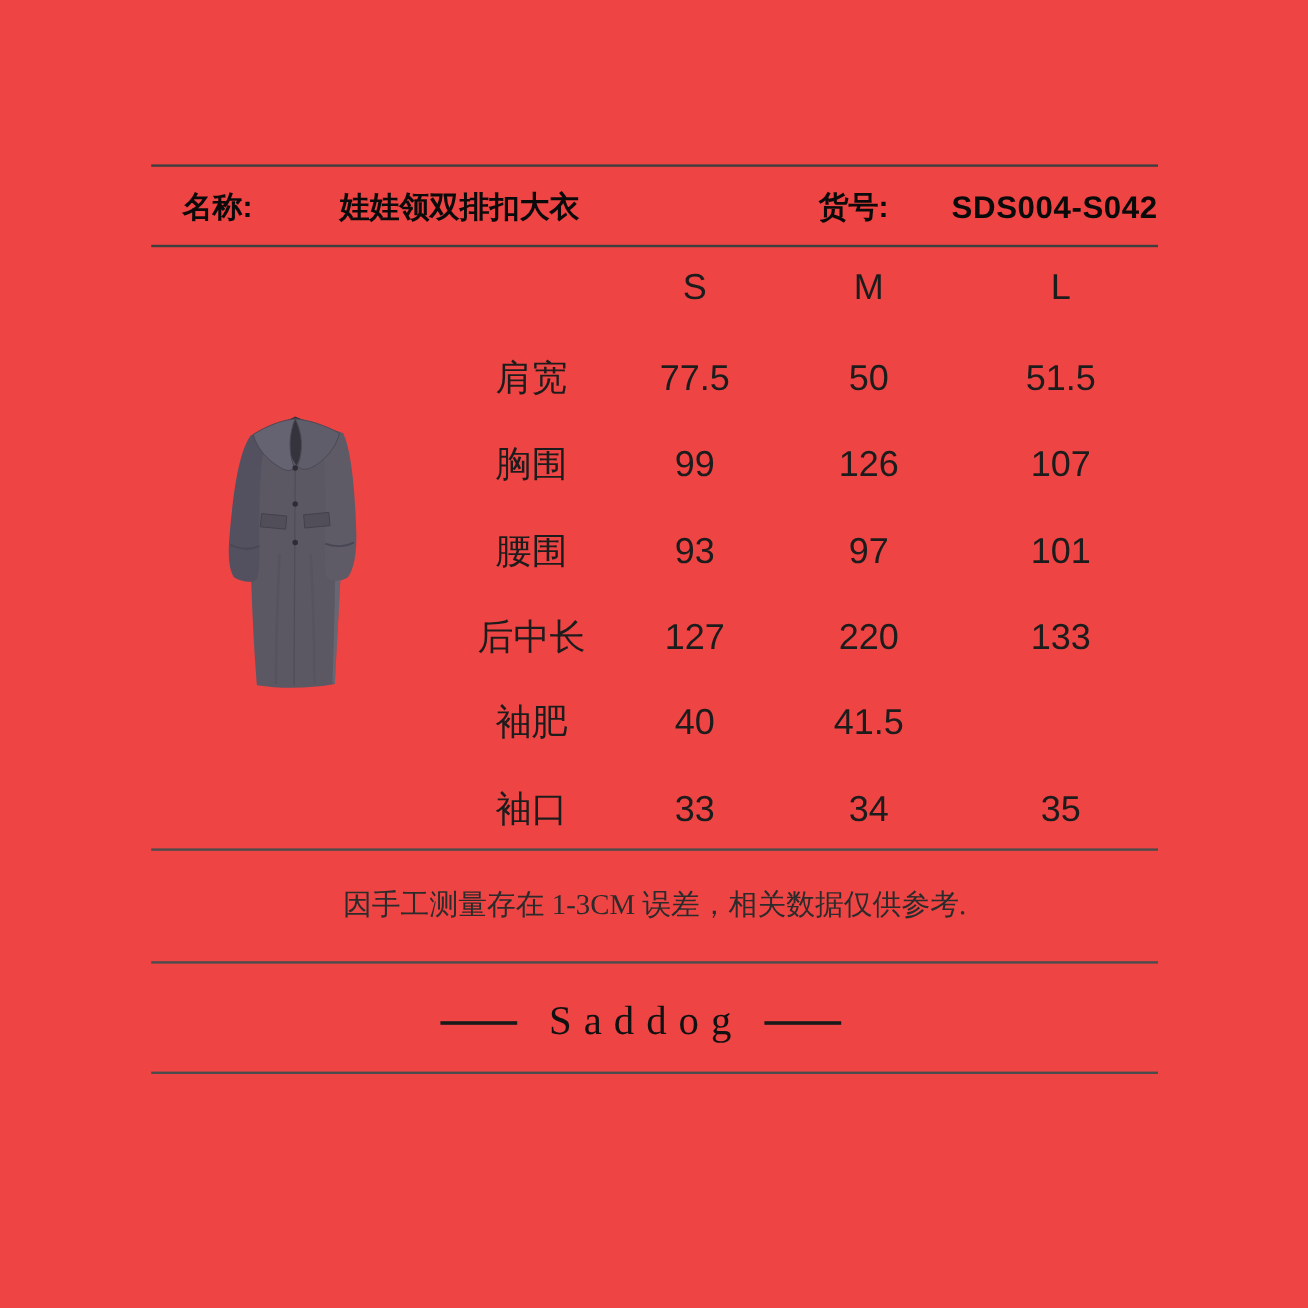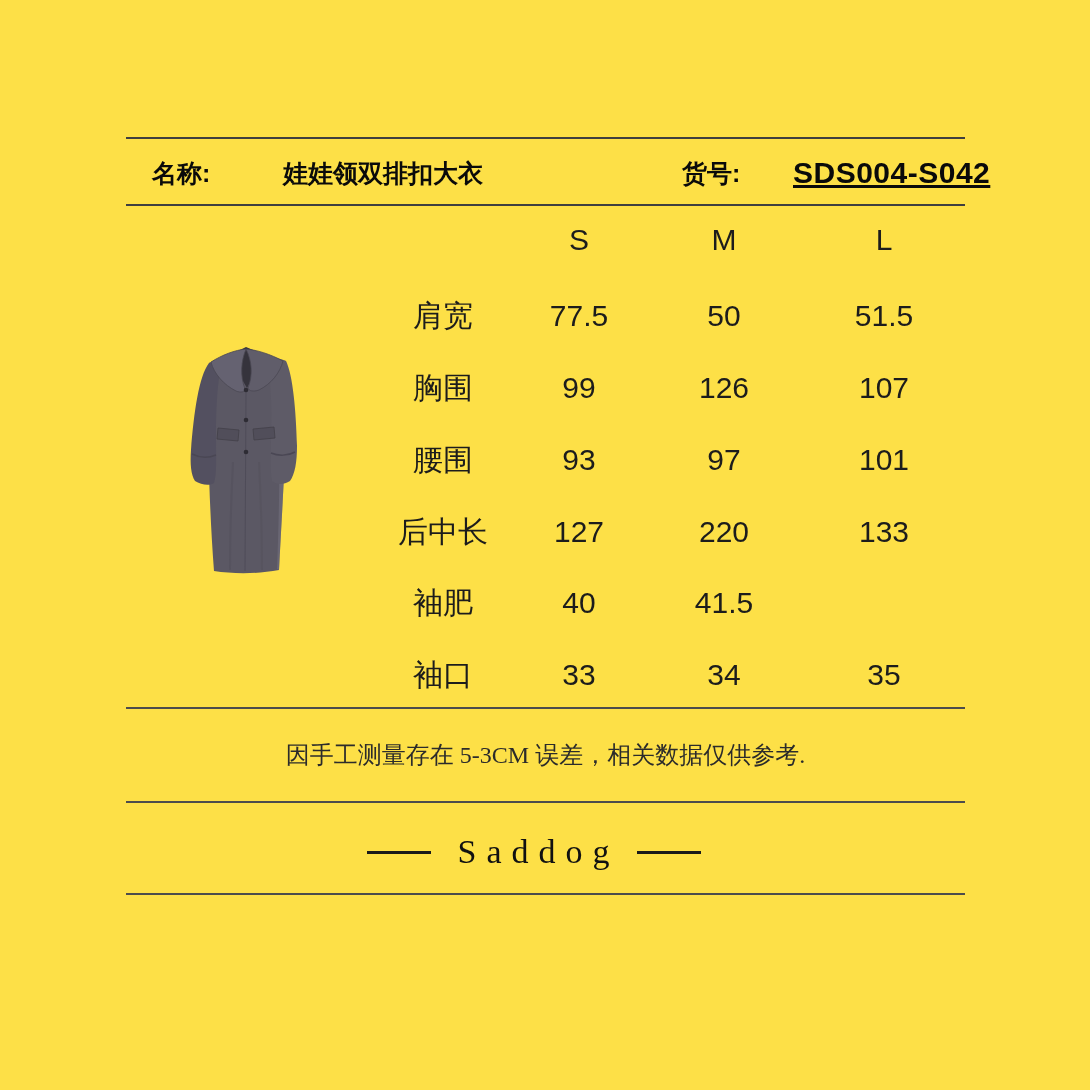--- a/index.html
+++ b/index.html
@@ -1,30 +1,30 @@
 <!DOCTYPE html>
 <html><head>
 <meta charset="utf-8">
 <style>
   html,body{margin:0;padding:0;background:#ffffff;}
   .page{
     position:relative;
     width:1090px;height:1090px;
-    background:#fde047;
+    background:#ef4444;
     font-family:"Liberation Sans","DejaVu Sans",sans-serif;
     color:#1f1f1f;
     overflow:hidden;
   }
   .rule{position:absolute;left:126px;width:839px;background:#3f3f3f;}
   .rule.thick{height:2px;}
   .rule.thin{height:2px;background:#4c4c4c;}
   .hdr{position:absolute;top:156px;height:34px;line-height:34px;
        font-weight:bold;color:#0a0a0a;white-space:nowrap;}
   .hdr.cjk{font-size:25px;}
-  .hdr.sku{font-size:30px;letter-spacing:0.5px;text-decoration:underline;}
+  .hdr.sku{font-size:26px;letter-spacing:0.5px;}
   .size-table{position:absolute;left:380px;top:0;width:592px;}
   .trow{position:absolute;display:grid;grid-template-columns:126px 146px 144px 176px;
         width:592px;height:44px;line-height:44px;font-size:30px;color:#1c1c1c;}
   .trow .cell{text-align:center;white-space:nowrap;}
   .coat-wrap{position:absolute;left:183px;top:342px;width:124px;height:236px;}
   .note{position:absolute;left:126px;top:733px;width:839px;height:44px;line-height:44px;
         text-align:center;font-family:"Liberation Serif","DejaVu Serif",serif;
         font-size:24px;color:#2b2b2b;white-space:nowrap;}
   .brand-row{position:absolute;left:114px;top:830px;width:839px;height:44px;
              display:flex;align-items:center;justify-content:center;gap:17px;}
@@ -124,21 +124,21 @@
     </div>
 
     <div class="trow" style="top:653px;">
       <div class="cell">袖口</div>
       <div class="cell">33</div>
       <div class="cell">34</div>
       <div class="cell">35</div>
     </div>
   </div>
 
-  <div class="note">因手工测量存在 5-3CM 误差，相关数据仅供参考.</div>
+  <div class="note">因手工测量存在 1-3CM 误差，相关数据仅供参考.</div>
 
   <div class="brand-row">
     <span class="brand-dash"></span>
     <span class="brand-text">Saddog</span>
     <span class="brand-dash"></span>
   </div>
 
 </div>
 
 </body></html>

